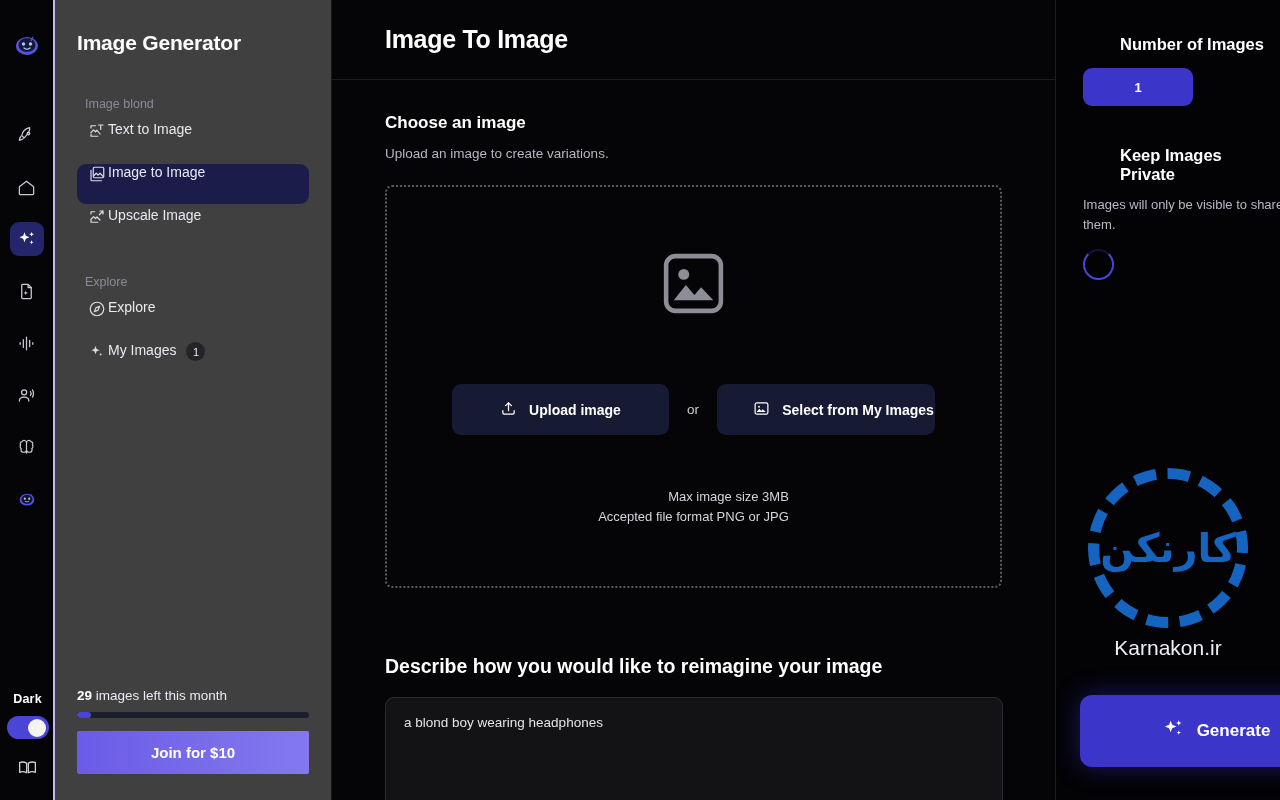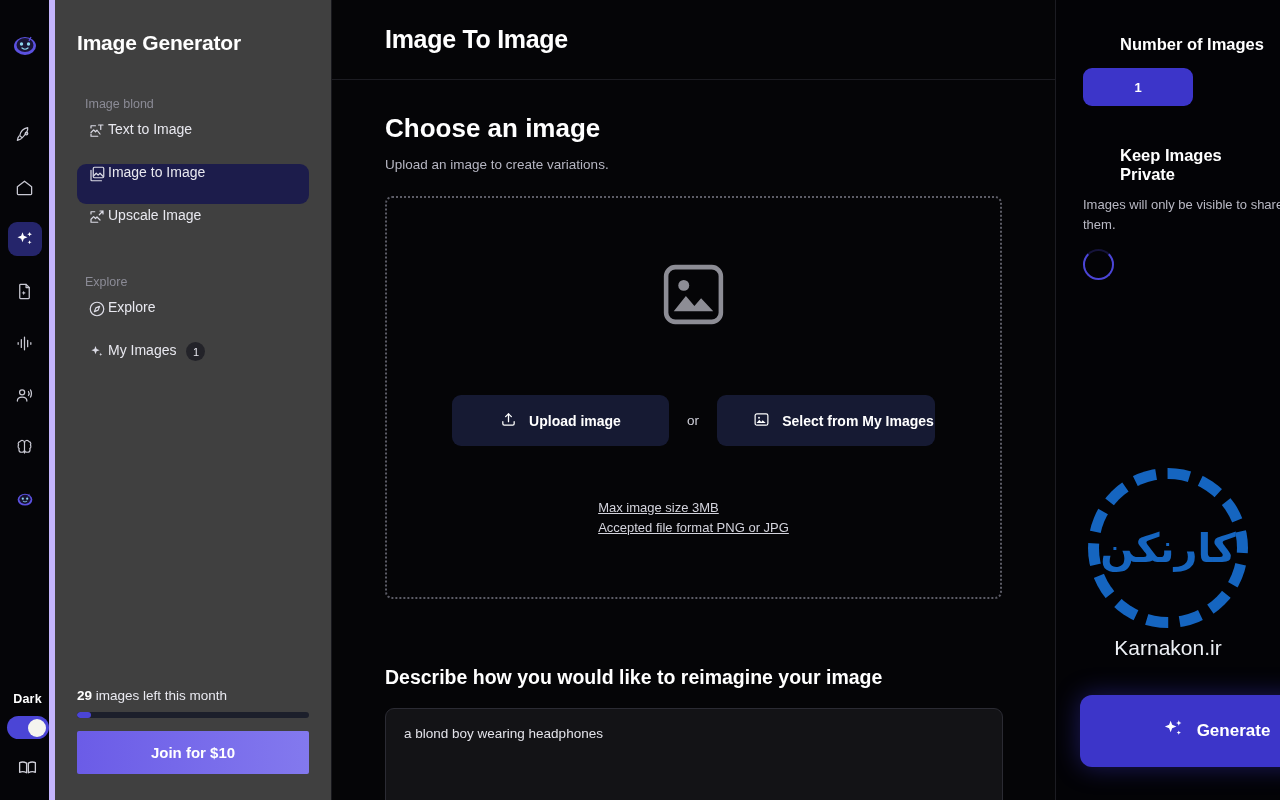--- a/index.html
+++ b/index.html
@@ -10,21 +10,21 @@
     font-family: "Liberation Sans", sans-serif;
     overflow: hidden;
     color: #ffffff;
   }
   .app { display: flex; width: 1280px; height: 800px; position: relative; }
 
   
   .rail {
     width: 55px; flex: 0 0 55px; height: 800px;
     background: #050508;
-    border-right: 6px solid #c4b5fd;
+    border-right: 2px solid #c4b5fd;
     display: flex; flex-direction: column; align-items: center;
     position: relative;
   }
   .rail-logo { margin-top: 28px; width: 34px; height: 34px; display:flex; align-items:center; justify-content:center; }
   .rail-icons { margin-top: 56px; display: flex; flex-direction: column; align-items: center; gap: 18px; }
   .rail-btn {
     width: 34px; height: 34px; border-radius: 9px;
     display: flex; align-items: center; justify-content: center;
     color: #c9c9d3; cursor: pointer;
   }
@@ -88,40 +88,40 @@
   }
 
   
   .main { flex: 1 1 auto; height: 800px; background: #050507; position: relative; overflow: hidden; }
   .main-header {
     height: 80px; border-bottom: 1px solid #1c1c22;
     display: flex; align-items: center; padding-left: 53px;
   }
   .main-title { font-size: 25px; font-weight: 700; color: #ffffff; letter-spacing: -.3px; }
   .main-body { padding: 33px 53px 0 53px; }
-  .section-title { font-size: 26px; font-weight: 700; color: #ffffff; }
+  .section-title { font-size: 17px; font-weight: 700; color: #ffffff; }
   .section-sub { font-size: 13.5px; color: #b6b6c2; margin-top: 13px; }
 
   .dropzone {
     margin-top: 24px; height: 403px; border-radius: 7px;
     border: 2px dotted #5c5c66;
     display: flex; flex-direction: column; align-items: center; cursor: pointer;
   }
   .ph-icon { margin-top: 60px; }
   .dz-actions { margin-top: 60px; display: flex; align-items: center; gap: 18px; }
   .dz-btn {
     height: 51px; border-radius: 9px; background: #161a33;
     display: flex; align-items: center; justify-content: center; gap: 12px;
     color: #ffffff; font-size: 14px; font-weight: 700; cursor: pointer;
     border: none; font-family: "Liberation Sans", sans-serif;
   }
   .dz-btn.upload { width: 217px; }
   .dz-btn.select { width: 218px; padding-left: 35px; }
   .or-text { font-size: 13.5px; color: #cfcfd8; }
-  .dz-notes { margin-top: 52px; text-align: left; font-size: 13px; color: #d3d3dc; line-height: 20px; text-decoration: underline; }
+  .dz-notes { margin-top: 52px; text-align: right; font-size: 13px; color: #d3d3dc; line-height: 20px; }
 
   .describe-title { margin-top: 67px; font-size: 19.5px; font-weight: 700; color: #ffffff; }
   .prompt-box {
     margin-top: 19px; width: 618px; height: 200px;
     background: #131316; border: 1px solid #2b2b33; border-radius: 9px;
     padding: 17px 18px; color: #e3e3ea; font-size: 13.5px;
     font-family: "Liberation Sans", sans-serif; resize: none; outline: none;
   }
 
   

